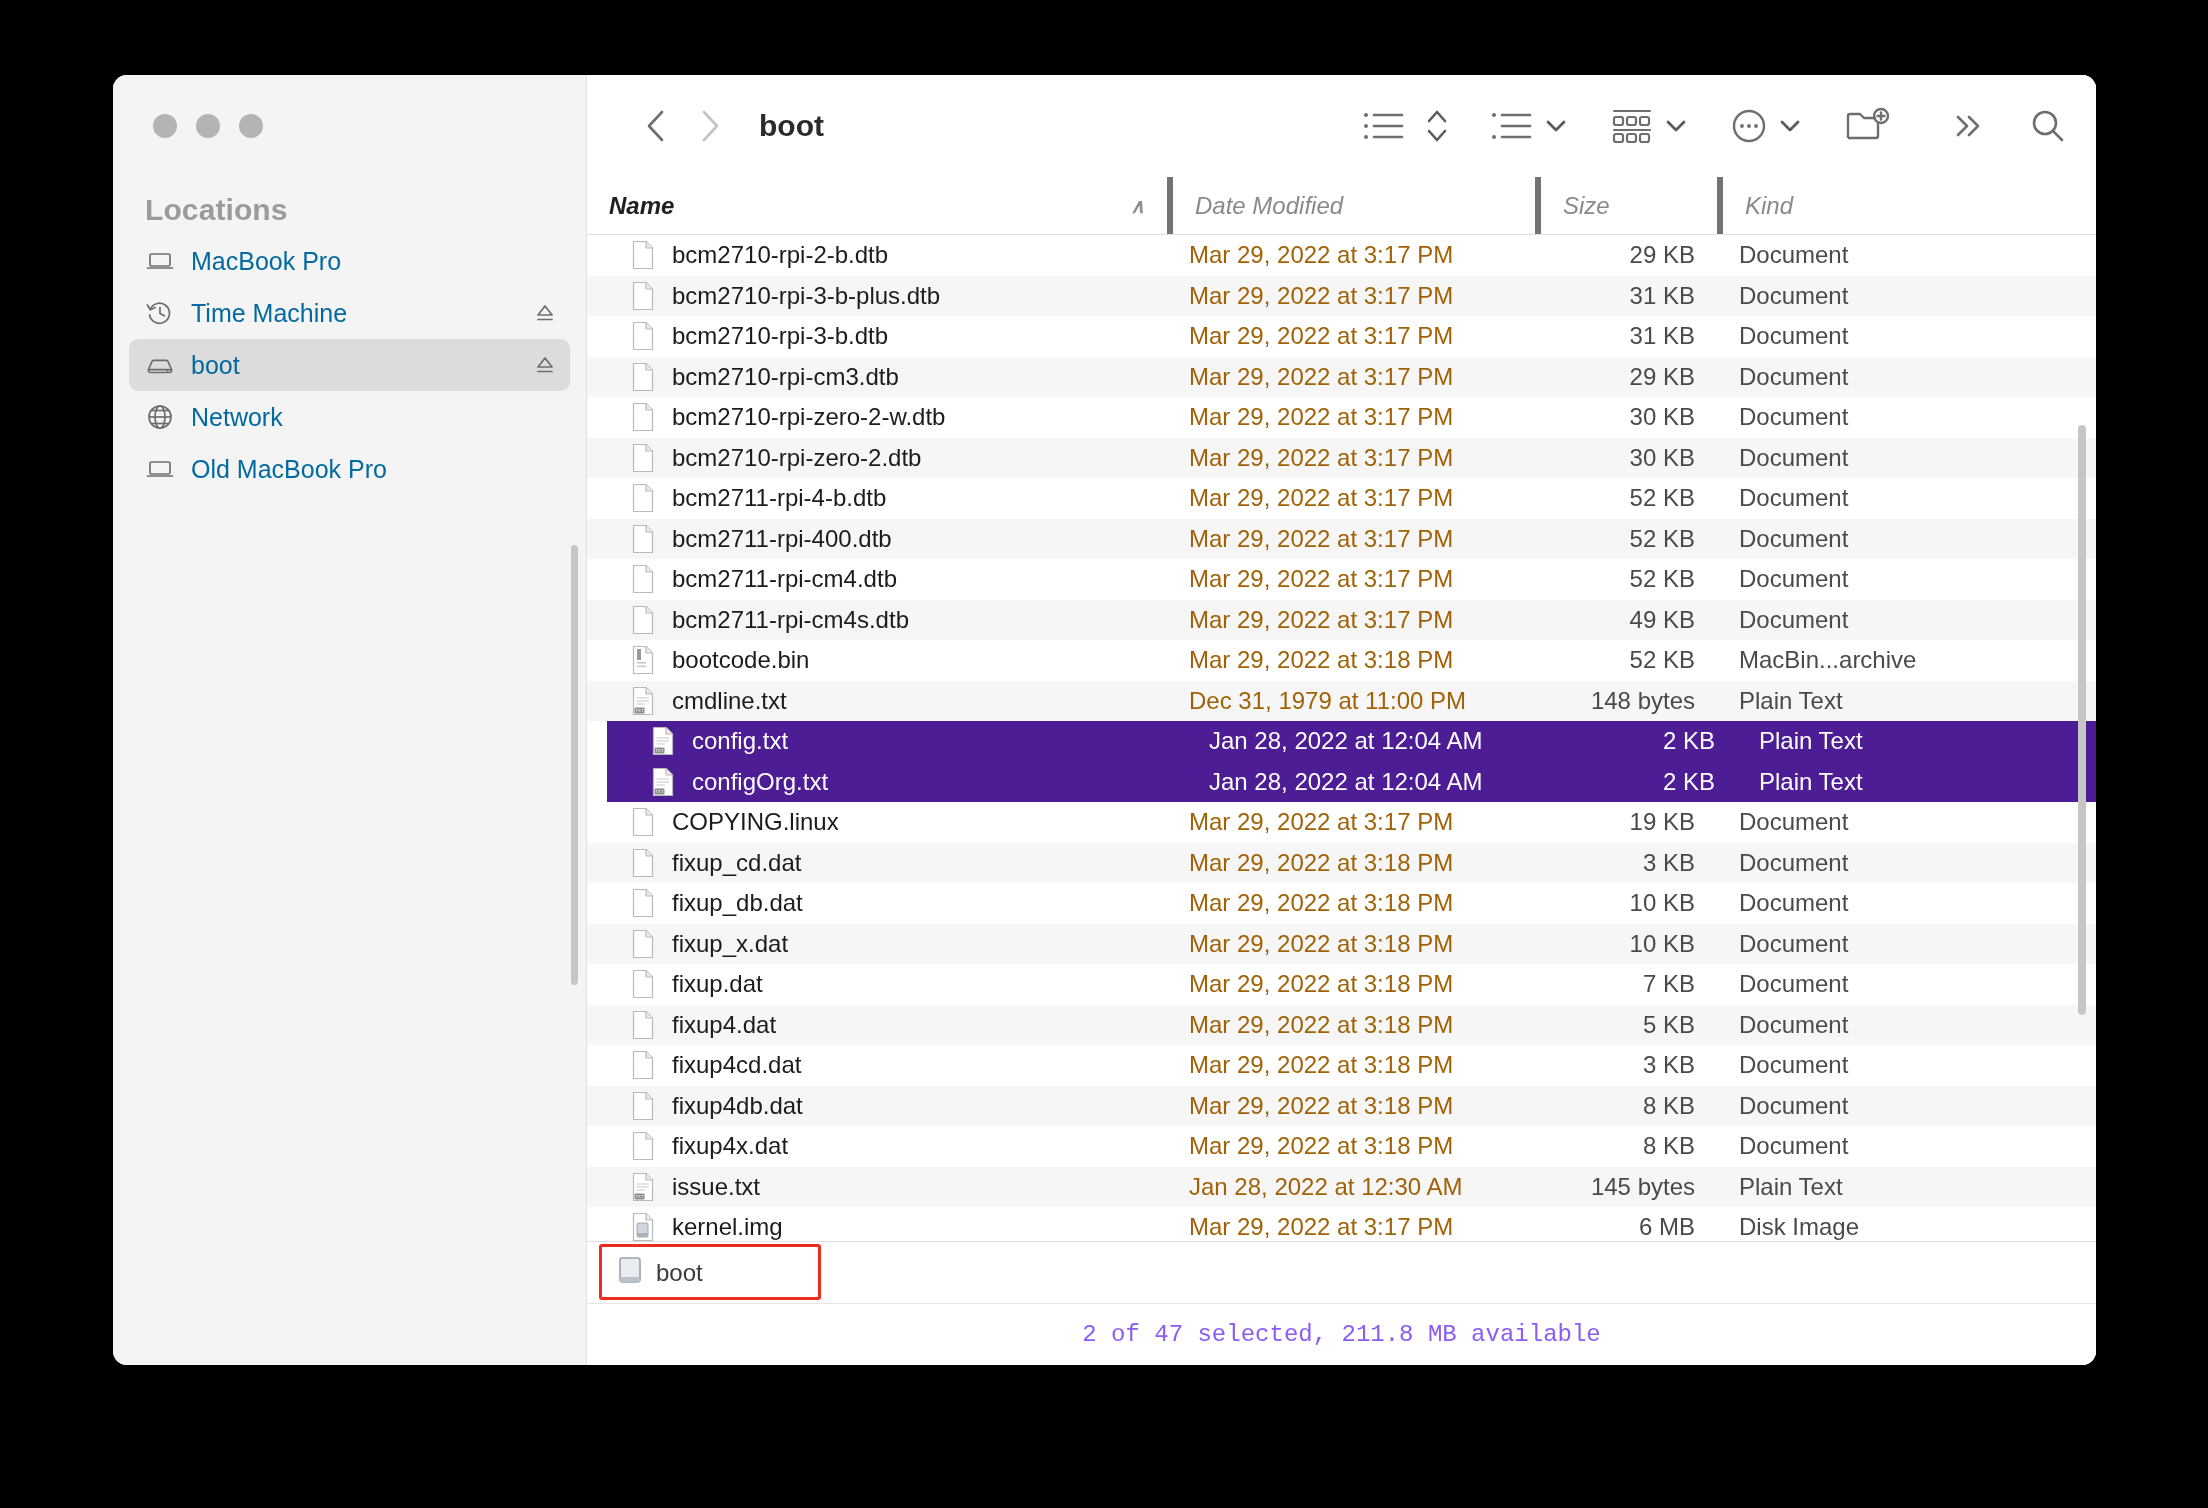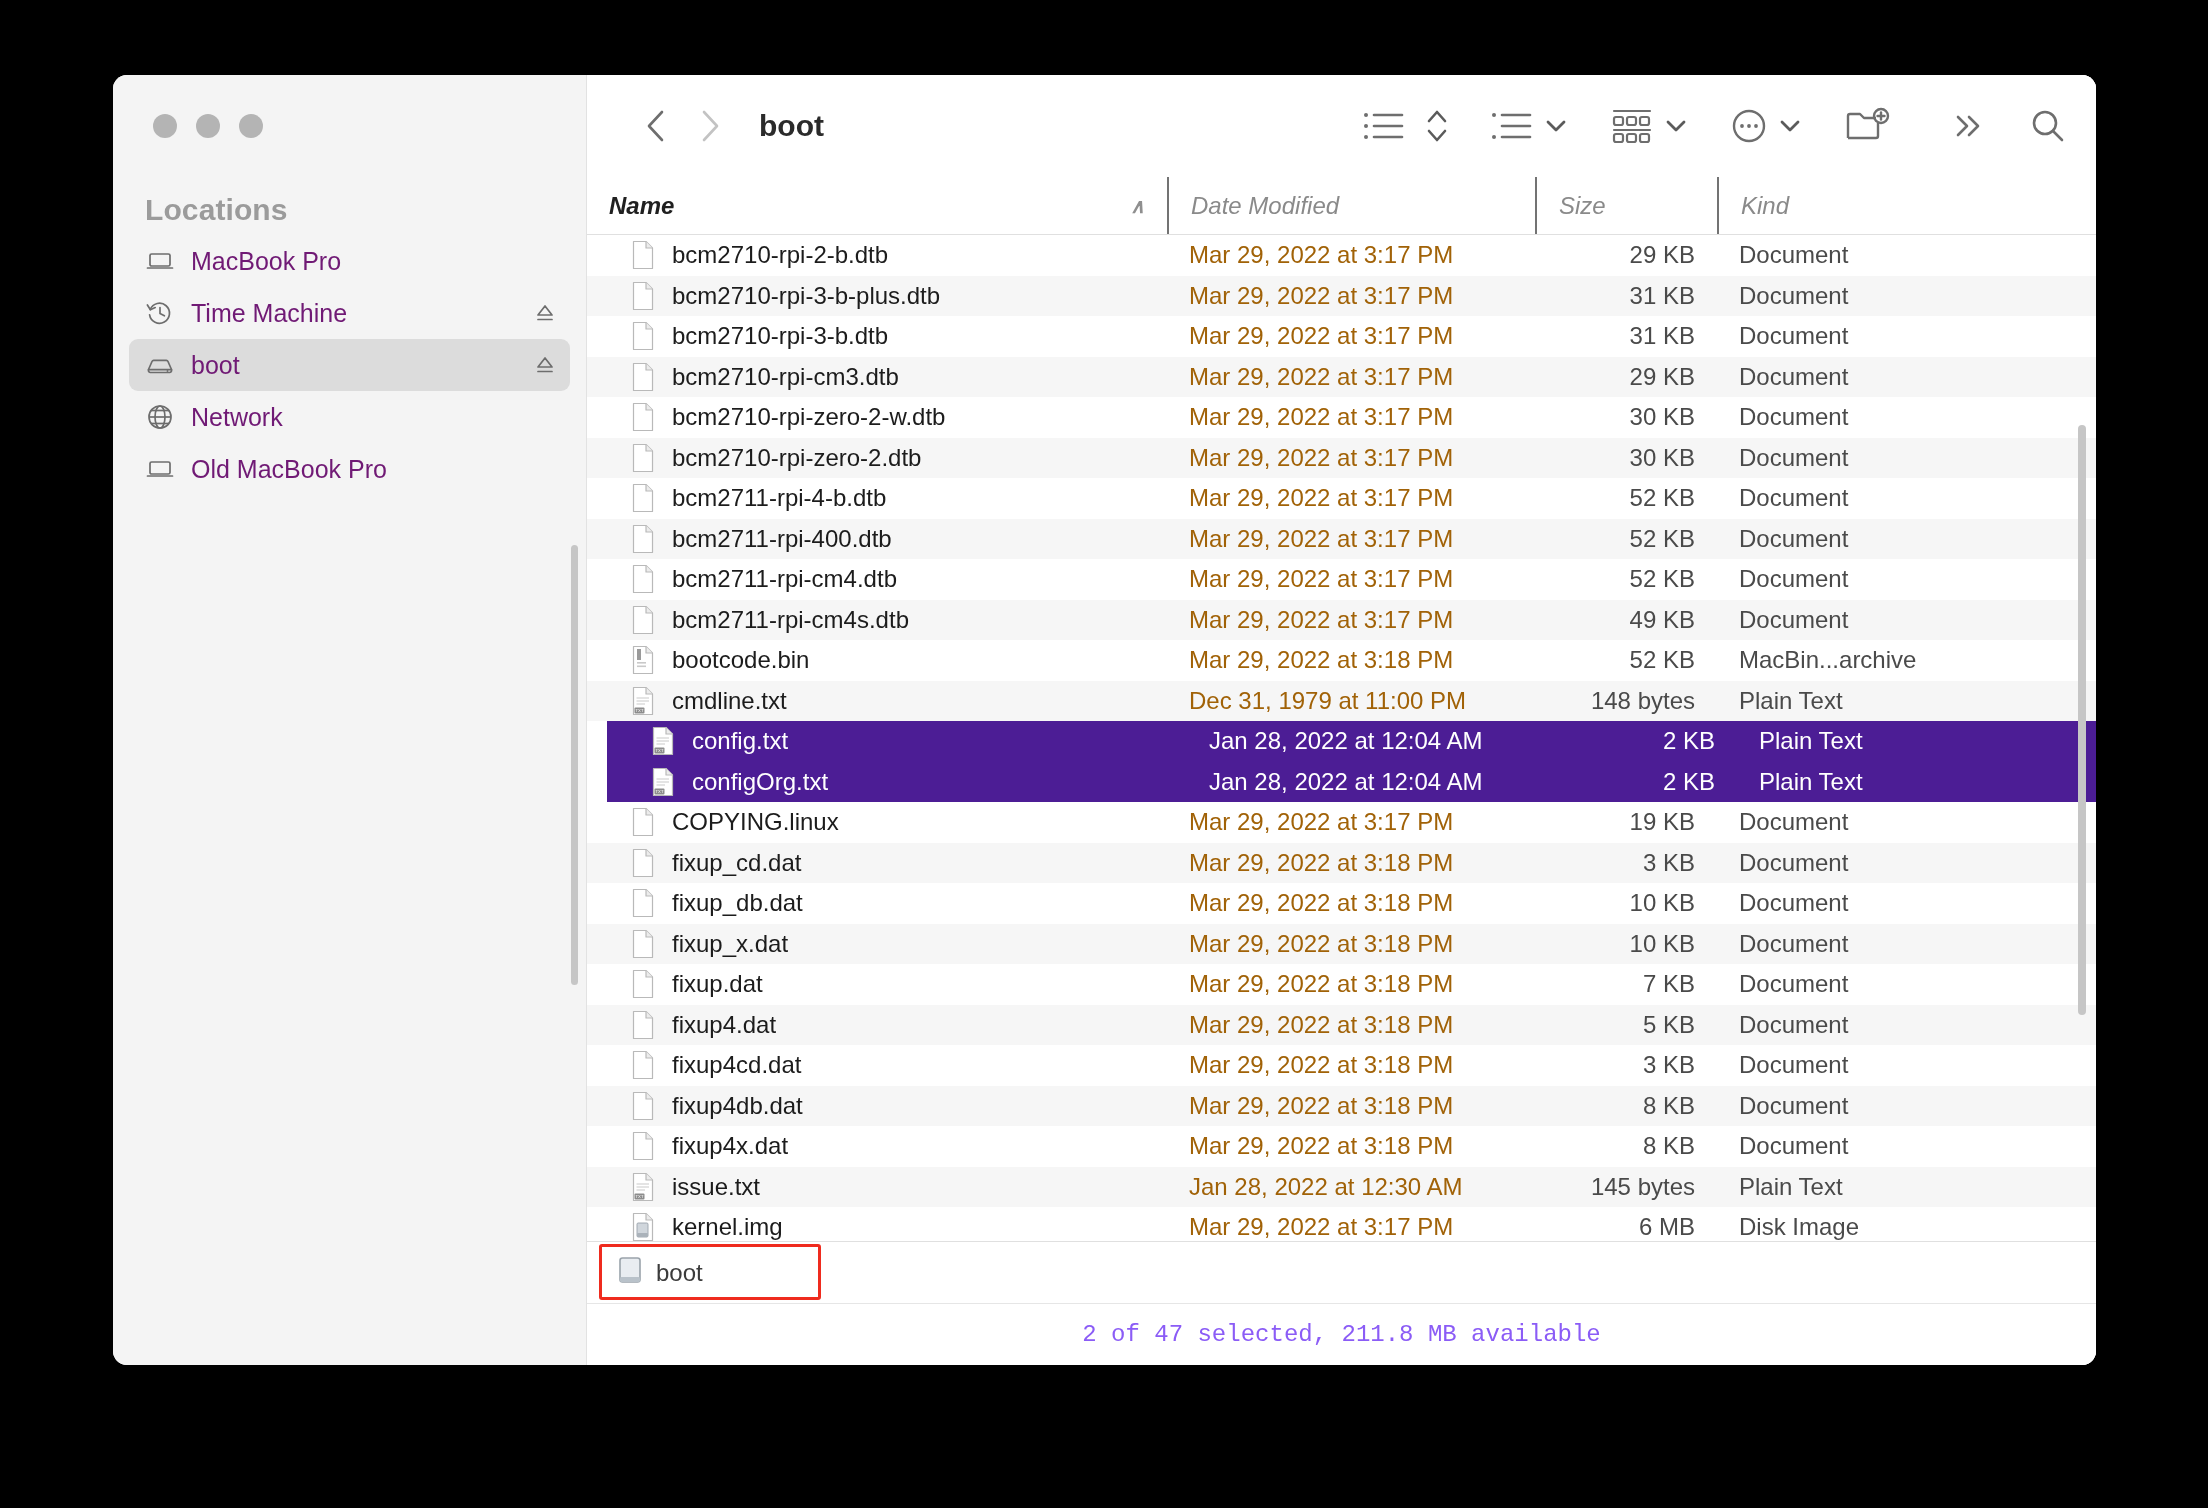--- a/index.html
+++ b/index.html
@@ -45,21 +45,21 @@
   }
   .side-item {
     height: 52px;
     margin: 0 16px;
     display: flex;
     align-items: center;
     gap: 16px;
     padding: 0 12px 0 16px;
     border-radius: 9px;
     font-size: 25px;
-    color: #701a75;
+    color: #0369a1;
     position: relative;
   }
   .side-item.selected { background: #dcdcdc; }
   .side-ic { width: 30px; height: 30px; display: flex; align-items: center; justify-content: center; flex: 0 0 30px; }
   .side-ic svg { display: block; }
   .side-label { flex: 1; white-space: nowrap; }
   .eject { width: 26px; height: 26px; display:flex; align-items:center; justify-content:center; }
   .sidebar-scroll {
     position: absolute;
     left: 458px;
@@ -99,21 +99,21 @@
     display: flex;
     align-items: center;
     border-bottom: 1px solid #e0e0e0;
     background: #fff;
     font-size: 24px;
     color: #8a8a8a;
     flex: 0 0 58px;
     font-style: italic;
   }
   .ch { position: relative; height: 100%; display: flex; align-items: center; padding-left: 22px; }
-  .ch + .ch { border-left: 2px solid #737373; }
+  .ch + .ch { border-left: 6px solid #737373; }
   .ch-name { width: 580px; color: #202020; font-weight: 700; justify-content: space-between; padding-right: 22px; }
   .ch-date { width: 368px; }
   .ch-size { width: 182px; }
   .ch-kind { flex: 1; }
   .sort-caret { color: #8f8f8f; font-size: 20px; }
 
   
   .list-wrap { flex: 1; position: relative; overflow: hidden; background: #fff; }
   .row {
     height: 40.5px;

